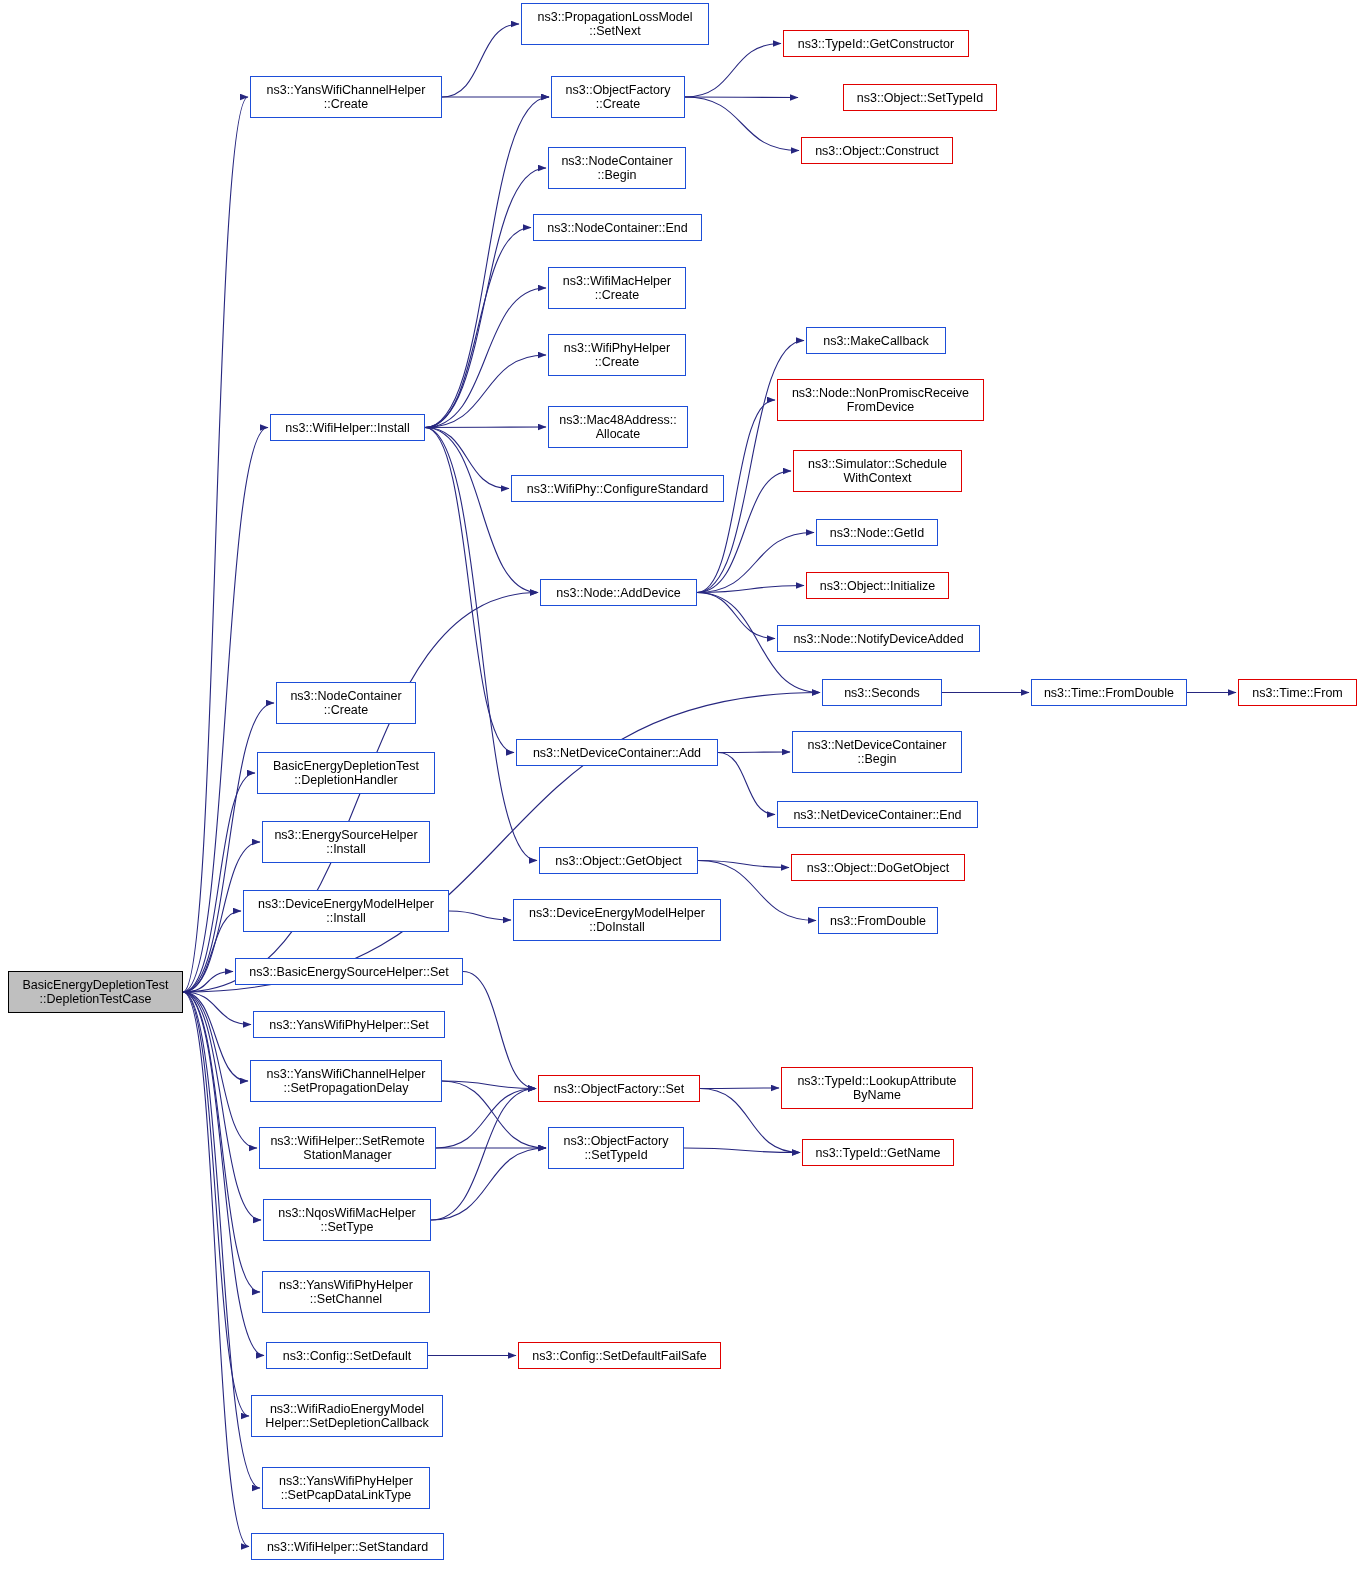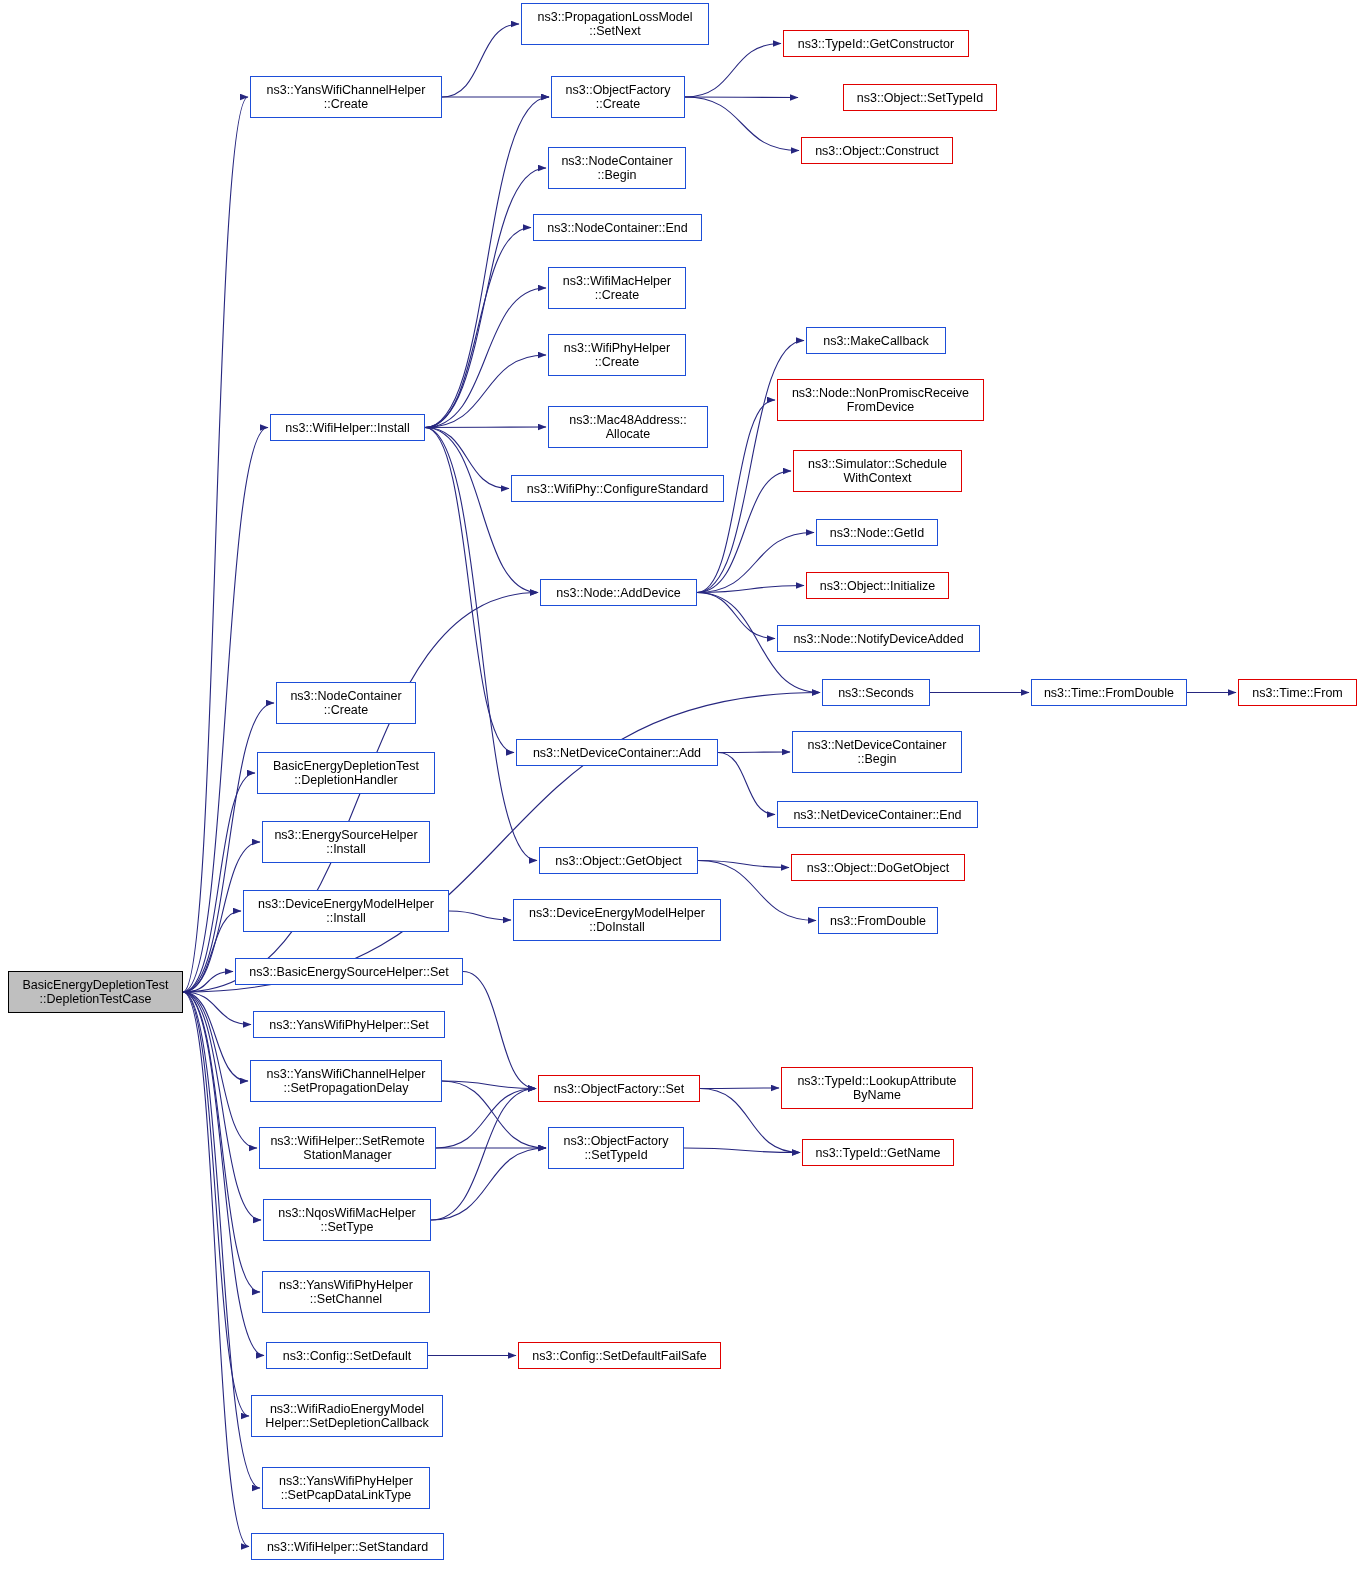--- a/index.html
+++ b/index.html
@@ -90,31 +90,31 @@
       <div class="node" style="left: 250px; top: 76px; width: 192px; height: 42px;">ns3::YansWifiChannelHelper<br>::Create</div>
       <div class="node" style="left: 521px; top: 3px; width: 188px; height: 42px;">ns3::PropagationLossModel<br>::SetNext</div>
       <div class="node" style="left: 551px; top: 76px; width: 134px; height: 42px;">ns3::ObjectFactory<br>::Create</div>
       <div class="node red" style="left: 783px; top: 30px; width: 186px; height: 27px;">ns3::TypeId::GetConstructor</div>
       <div class="node red" style="left: 800px; top: 84px; width: 154px; height: 27px; margin-left: 43px;">ns3::Object::SetTypeId</div>
       <div class="node red" style="left: 801px; top: 137px; width: 152px; height: 27px;">ns3::Object::Construct</div>
       <div class="node" style="left: 548px; top: 147px; width: 138px; height: 42px;">ns3::NodeContainer<br>::Begin</div>
       <div class="node" style="left: 533px; top: 214px; width: 169px; height: 27px;">ns3::NodeContainer::End</div>
       <div class="node" style="left: 548px; top: 267px; width: 138px; height: 42px;">ns3::WifiMacHelper<br>::Create</div>
       <div class="node" style="left: 548px; top: 334px; width: 138px; height: 42px;">ns3::WifiPhyHelper<br>::Create</div>
-      <div class="node" style="left: 548px; top: 406px; width: 160px; height: 42px;">ns3::Mac48Address::<br>Allocate</div>
+      <div class="node" style="left: 548px; top: 406px; width: 140px; height: 42px;">ns3::Mac48Address::<br>Allocate</div>
       <div class="node" style="left: 511px; top: 475px; width: 213px; height: 27px;">ns3::WifiPhy::ConfigureStandard</div>
       <div class="node" style="left: 270px; top: 414px; width: 155px; height: 27px;">ns3::WifiHelper::Install</div>
       <div class="node" style="left: 806px; top: 327px; width: 140px; height: 27px;">ns3::MakeCallback</div>
       <div class="node red" style="left: 777px; top: 379px; width: 207px; height: 42px;">ns3::Node::NonPromiscReceive<br>FromDevice</div>
       <div class="node red" style="left: 793px; top: 450px; width: 169px; height: 42px;">ns3::Simulator::Schedule<br>WithContext</div>
       <div class="node" style="left: 816px; top: 519px; width: 122px; height: 27px;">ns3::Node::GetId</div>
       <div class="node red" style="left: 806px; top: 572px; width: 143px; height: 27px;">ns3::Object::Initialize</div>
       <div class="node" style="left: 777px; top: 625px; width: 203px; height: 27px;">ns3::Node::NotifyDeviceAdded</div>
       <div class="node" style="left: 540px; top: 579px; width: 157px; height: 27px;">ns3::Node::AddDevice</div>
-      <div class="node" style="left: 822px; top: 679px; width: 108px; height: 27px;">ns3::Seconds</div>
+      <div class="node" style="left: 822px; top: 679px; width: 120px; height: 27px;">ns3::Seconds</div>
       <div class="node" style="left: 1031px; top: 679px; width: 156px; height: 27px;">ns3::Time::FromDouble</div>
       <div class="node red" style="left: 1238px; top: 679px; width: 119px; height: 27px;">ns3::Time::From</div>
       <div class="node" style="left: 276px; top: 682px; width: 140px; height: 42px;">ns3::NodeContainer<br>::Create</div>
       <div class="node" style="left: 516px; top: 739px; width: 202px; height: 27px;">ns3::NetDeviceContainer::Add</div>
       <div class="node" style="left: 792px; top: 731px; width: 170px; height: 42px;">ns3::NetDeviceContainer<br>::Begin</div>
       <div class="node" style="left: 777px; top: 801px; width: 201px; height: 27px;">ns3::NetDeviceContainer::End</div>
       <div class="node" style="left: 257px; top: 752px; width: 178px; height: 42px;">BasicEnergyDepletionTest<br>::DepletionHandler</div>
       <div class="node" style="left: 262px; top: 821px; width: 168px; height: 42px;">ns3::EnergySourceHelper<br>::Install</div>
       <div class="node" style="left: 243px; top: 890px; width: 206px; height: 42px;">ns3::DeviceEnergyModelHelper<br>::Install</div>
       <div class="node" style="left: 513px; top: 899px; width: 208px; height: 42px;">ns3::DeviceEnergyModelHelper<br>::DoInstall</div>

